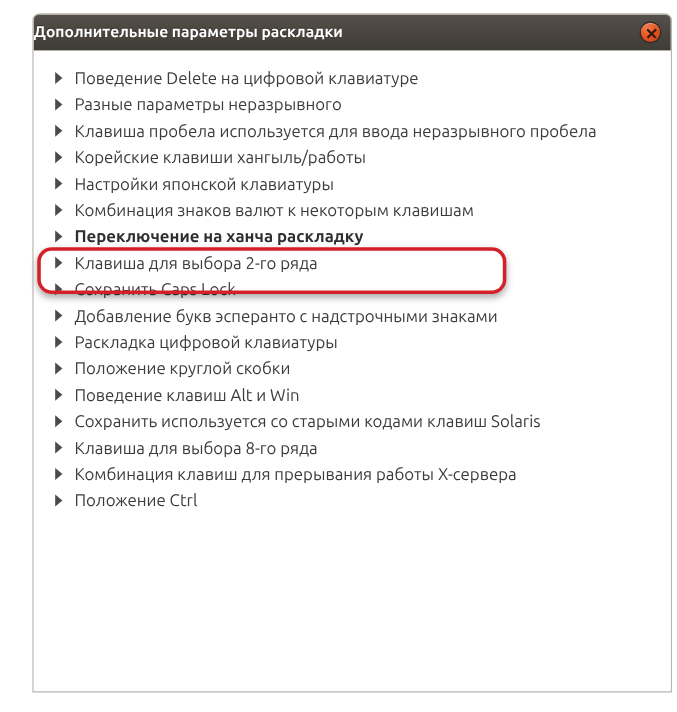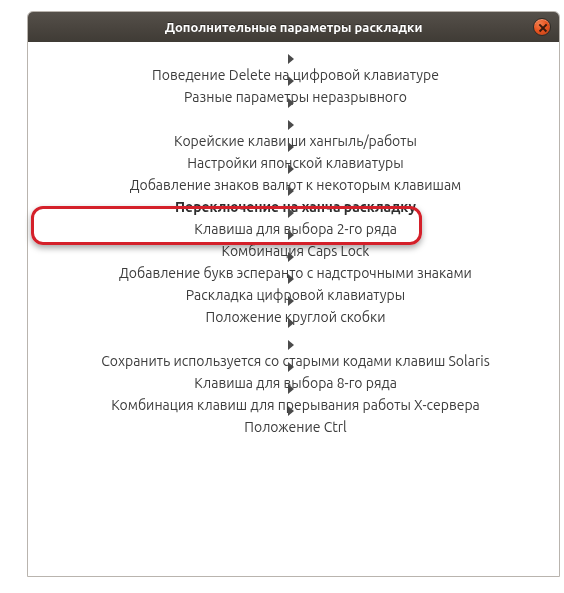--- a/index.html
+++ b/index.html
@@ -1,27 +1,27 @@
 <!DOCTYPE html>
 <html><head>
 <meta charset="utf-8">
 <style>
   * { box-sizing: border-box; margin: 0; padding: 0; }
   html, body { width: 564px; height: 593px; background: #fff; font-family: "Ubuntu", "DejaVu Sans", Arial, sans-serif; overflow: hidden; }
   .outer { position: relative; width: 564px; height: 593px; padding: 4px; }
   .window { position: absolute; left: 27px; top: 11px; right: 4px; height: 566px; background: #f7f7f7; border: 1px solid #b9b4ae; border-radius: 6px 6px 0 0; overflow: hidden; }
   .titlebar { height: 30px; background: linear-gradient(to bottom, #55504a 0%, #4a453f 50%, #3f3b35 100%); display: flex; align-items: center; position: relative; }
-  .title { color: #fff; font-size: 13px; font-weight: bold; text-align: center; width: 100%; text-shadow: 0 -1px 0 rgba(0,0,0,.4); }
+  .title { color: #fff; font-size: 13px; font-weight: bold; width: 100%; text-shadow: 0 -1px 0 rgba(0,0,0,.4); }
   .close-btn { position: absolute; right: 8px; top: 6px; width: 18px; height: 18px; border-radius: 50%; background: radial-gradient(circle at 35% 30%, #f08050 0%, #e95420 45%, #b4411a 100%); border: 1px solid #2f2b26; box-shadow: inset 0 1px 0 rgba(255,255,255,.35); display: flex; align-items: center; justify-content: center; cursor: pointer; }
   .close-x { width: 8px; height: 8px; }
   .close-x::before, .close-x::after { content:""; position:absolute; width:10px; height:1.6px; background:#3a1a0d; left:4px; top:8px; }
   .close-x::before { transform: rotate(45deg); }
   .close-x::after { transform: rotate(-45deg); }
   .content { padding: 12px 14px 14px 18px; background: #fff; height: calc(100% - 30px); overflow: hidden; }
-  .row { display: flex; align-items: center; height: 22px; line-height: 22px; cursor: pointer; white-space: nowrap; flex-direction: column; }
+  .row { display: flex; align-items: center; height: 22px; line-height: 22px; cursor: pointer; white-space: nowrap; }
   .tri { width: 0; height: 0; border-top: 5px solid transparent; border-bottom: 5px solid transparent; border-left: 6px solid #4b4b4b; margin-right: 10px; flex: 0 0 auto; }
   .lbl { font-size: 14px; color: #3c3c3c; }
   .highlight-box { position: absolute; left: 31px; top: 206px; width: 391px; height: 39px; border: 3px solid #d4202a; border-radius: 12px; box-shadow: 0 3px 6px rgba(0,0,0,.35); pointer-events: none; background: transparent; }
   .lbl.bold { font-weight: bold; color: #2e2e2e; }
 </style>
 </head>
 <body>
 
 <div class="outer">
   <div class="window">
@@ -35,59 +35,61 @@
       <div class="row">
           <span class="tri"></span>
           <span class="lbl">Поведение Delete на цифровой клавиатуре</span>
         </div>
       <div class="row">
           <span class="tri"></span>
           <span class="lbl">Разные параметры неразрывного</span>
         </div>
       <div class="row">
           <span class="tri"></span>
+          <span class="lbl">Клавиша пробела используется для ввода неразрывного пробела</span>
         </div>
       <div class="row">
           <span class="tri"></span>
           <span class="lbl">Корейские клавиши хангыль/работы</span>
         </div>
       <div class="row">
           <span class="tri"></span>
           <span class="lbl">Настройки японской клавиатуры</span>
         </div>
       <div class="row">
           <span class="tri"></span>
-          <span class="lbl">Добавление знаков валют к некоторым клавишам</span>
+          <span class="lbl">Комбинация знаков валют к некоторым клавишам</span>
         </div>
       <div class="row">
           <span class="tri"></span>
           <span class="lbl bold">Переключение на ханча раскладку</span>
         </div>
       <div class="row">
           <span class="tri"></span>
           <span class="lbl">Клавиша для выбора 2-го ряда</span>
         </div>
       <div class="row">
           <span class="tri"></span>
-          <span class="lbl">Комбинация Caps Lock</span>
+          <span class="lbl">Сохранить Caps Lock</span>
         </div>
       <div class="row">
           <span class="tri"></span>
           <span class="lbl">Добавление букв эсперанто с надстрочными знаками</span>
         </div>
       <div class="row">
           <span class="tri"></span>
           <span class="lbl">Раскладка цифровой клавиатуры</span>
         </div>
       <div class="row">
           <span class="tri"></span>
           <span class="lbl">Положение круглой скобки</span>
         </div>
       <div class="row">
           <span class="tri"></span>
+          <span class="lbl">Поведение клавиш Alt и Win</span>
         </div>
       <div class="row">
           <span class="tri"></span>
           <span class="lbl">Сохранить используется со старыми кодами клавиш Solaris</span>
         </div>
       <div class="row">
           <span class="tri"></span>
           <span class="lbl">Клавиша для выбора 8-го ряда</span>
         </div>
       <div class="row">

